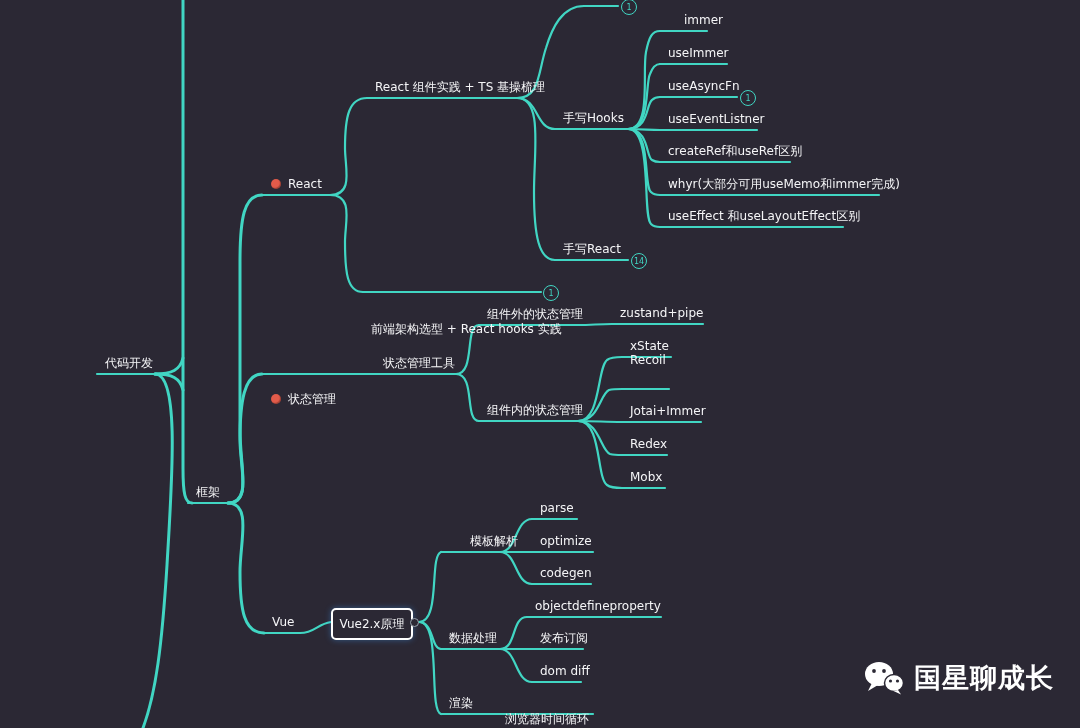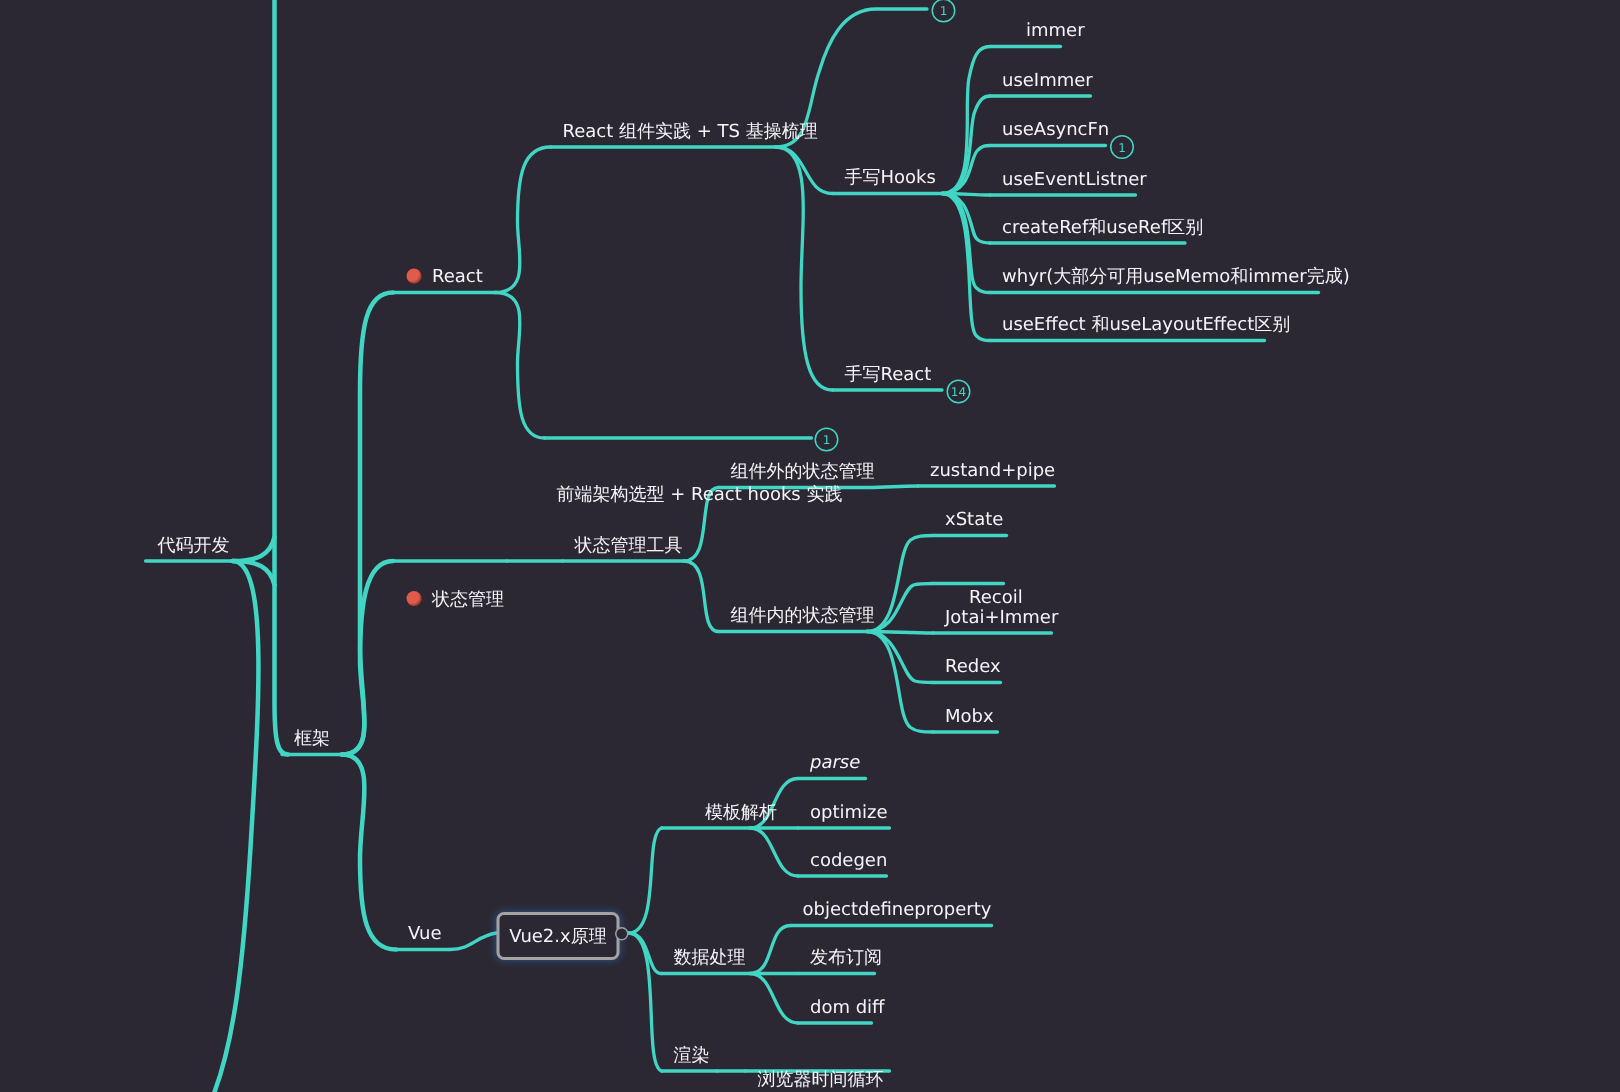--- a/index.html
+++ b/index.html
@@ -5,21 +5,21 @@
   html,body{margin:0;padding:0;background:#2b2834;}
   .stage{position:relative;width:1080px;height:728px;background:#2b2834;overflow:hidden;
          font-family:"DejaVu Sans","Liberation Sans",sans-serif;}
   .edge-layer{position:absolute;left:0;top:0;z-index:1;}
   .edge{fill:none;stroke:#41d6c3;stroke-width:2.2;stroke-linecap:round;}
   .edge.trunk{stroke-width:3;}
   .underline{fill:none;stroke:#41d6c3;stroke-width:2.2;stroke-linecap:round;}
   .node{position:absolute;height:18px;line-height:18px;color:#f5f5f7;font-size:12px;
         white-space:nowrap;z-index:2;cursor:default;}
   .node.boxed{display:flex;align-items:center;justify-content:center;line-height:normal;
-        border:2px solid #a3a3a3;border-radius:5px;box-shadow:0 0 6px rgba(63,147,234,.45);
+        border:2px solid #ffffff;border-radius:5px;box-shadow:0 0 6px rgba(63,147,234,.45);
         background:#2b2834;}
   .dot{position:absolute;left:-17px;top:4px;width:10px;height:10px;border-radius:50%;
         background:#e25b4a;box-shadow:inset -1px -1px 1px rgba(0,0,0,.3);}
   .badge{position:absolute;z-index:3;width:14px;height:14px;border-radius:50%;
         border:1px solid #41d6c3;color:#41d6c3;background:#2b2834;font-size:8px;
         display:flex;align-items:center;justify-content:center;}
   .connector{position:absolute;z-index:3;width:9px;height:9px;border-radius:50%;
         border:1.5px solid #97a0ac;background:#2b2834;box-sizing:border-box;}
   .watermark{position:absolute;right:26px;bottom:32px;display:flex;align-items:center;
         gap:10px;z-index:4;}
@@ -128,37 +128,50 @@
       <div class="node" style="left: 668px; top: 110px;"><span>useEventListner</span></div>
       <div class="node" style="left: 668px; top: 142px; text-align: right;"><span>createRef和useRef区别</span></div>
       <div class="node" style="left: 668px; top: 175px;"><span>whyr(大部分可用useMemo和immer完成)</span></div>
       <div class="node" style="left: 668px; top: 207px; text-align: right;"><span>useEffect 和useLayoutEffect区别</span></div>
       <div class="node" style="left: 288px; top: 354px; margin-top: 36px;"><span class="dot"></span><span>状态管理</span></div>
       <div class="node" style="left: 383px; top: 354px;"><span>状态管理工具</span></div>
       <div class="node" style="left: 487px; top: 305px;"><span>组件外的状态管理</span></div>
       <div class="node" style="left: 620px; top: 304px;"><span>zustand+pipe</span></div>
       <div class="node" style="left: 487px; top: 401px;"><span>组件内的状态管理</span></div>
       <div class="node" style="left: 630px; top: 337px;"><span>xState</span></div>
-      <div class="node" style="left: 630px; top: 389px; margin-left: 16px;"><span>Recoil</span></div>
+      <div class="node" style="left: 630px; top: 351px;"><span>Recoil</span></div>
       <div class="node" style="left: 630px; top: 402px;"><span>Jotai+Immer</span></div>
       <div class="node" style="left: 630px; top: 435px;"><span>Redex</span></div>
       <div class="node" style="left: 630px; top: 468px;"><span>Mobx</span></div>
       <div class="node" style="left: 272px; top: 613px;"><span>Vue</span></div>
       <div class="node boxed" style="left: 331px; top: 608px; width: 78px; height: 28px;">
         <span>Vue2.x原理</span>
       </div>
       <span class="connector" style="left: 409.5px; top: 617.5px;"></span>
       <div class="node" style="left: 470px; top: 532px;"><span>模板解析</span></div>
-      <div class="node" style="left: 540px; top: 499px; font-style: italic;"><span>parse</span></div>
+      <div class="node" style="left: 540px; top: 499px;"><span>parse</span></div>
       <div class="node" style="left: 540px; top: 532px;"><span>optimize</span></div>
       <div class="node" style="left: 540px; top: 564px;"><span>codegen</span></div>
       <div class="node" style="left: 449px; top: 629px; text-align: right;"><span>数据处理</span></div>
       <div class="node" style="left: 535px; top: 597px;"><span>objectdefineproperty</span></div>
       <div class="node" style="left: 540px; top: 629px;"><span>发布订阅</span></div>
       <div class="node" style="left: 540px; top: 662px;"><span>dom diff</span></div>
       <div class="node" style="left: 449px; top: 694px;"><span>渲染</span></div>
       <div class="node" style="left: 505px; top: 694px; margin-top: 16px;"><span>浏览器时间循环</span></div>
       <div class="badge" style="left: 621px; top: -1px;">
         <span>1</span>
       </div>
     </div>
 
+  <div class="watermark">
+    <svg width="40" height="34" viewBox="0 0 40 34">
+      <ellipse cx="15" cy="13" rx="14" ry="12" fill="#ffffff"></ellipse>
+      <path d="M 8,22 L 4,30 L 14,24 Z" fill="#ffffff"></path>
+      <circle cx="10" cy="10" r="1.9" fill="#2b2834"></circle>
+      <circle cx="20" cy="10" r="1.9" fill="#2b2834"></circle>
+      <ellipse cx="30" cy="22" rx="9.5" ry="8.5" fill="#ffffff" stroke="#2b2834" stroke-width="1.5"></ellipse>
+      <path d="M 34,29 L 37,33.5 L 29.5,30 Z" fill="#ffffff"></path>
+      <circle cx="26.5" cy="20" r="1.6" fill="#2b2834"></circle>
+      <circle cx="33.5" cy="20" r="1.6" fill="#2b2834"></circle>
+    </svg>
+    <span class="watermark-label">国星聊成长</span>
+  </div>
 </div>
 
 </body></html>

